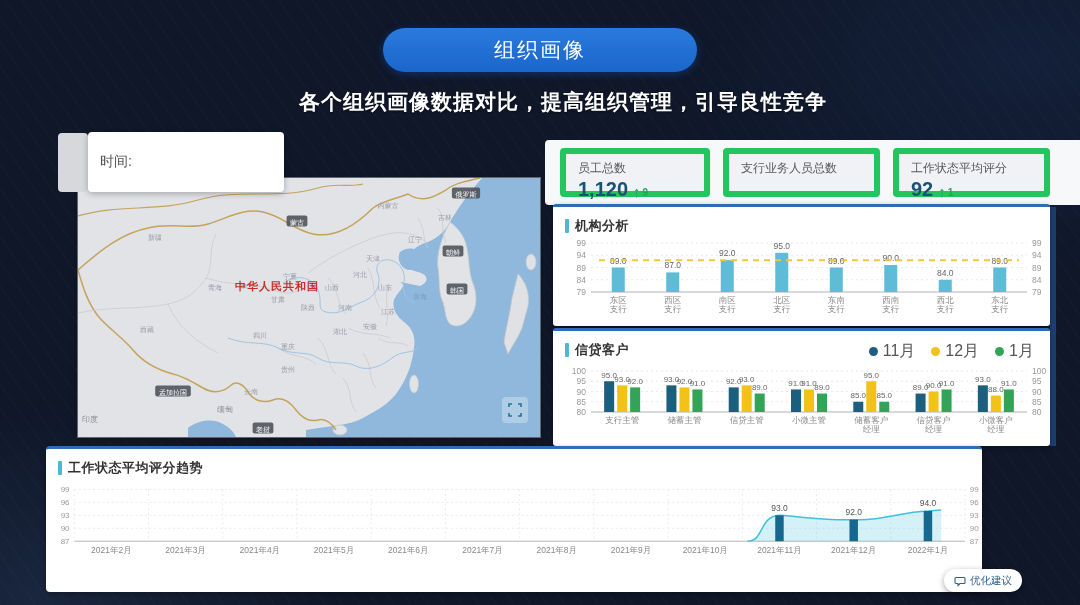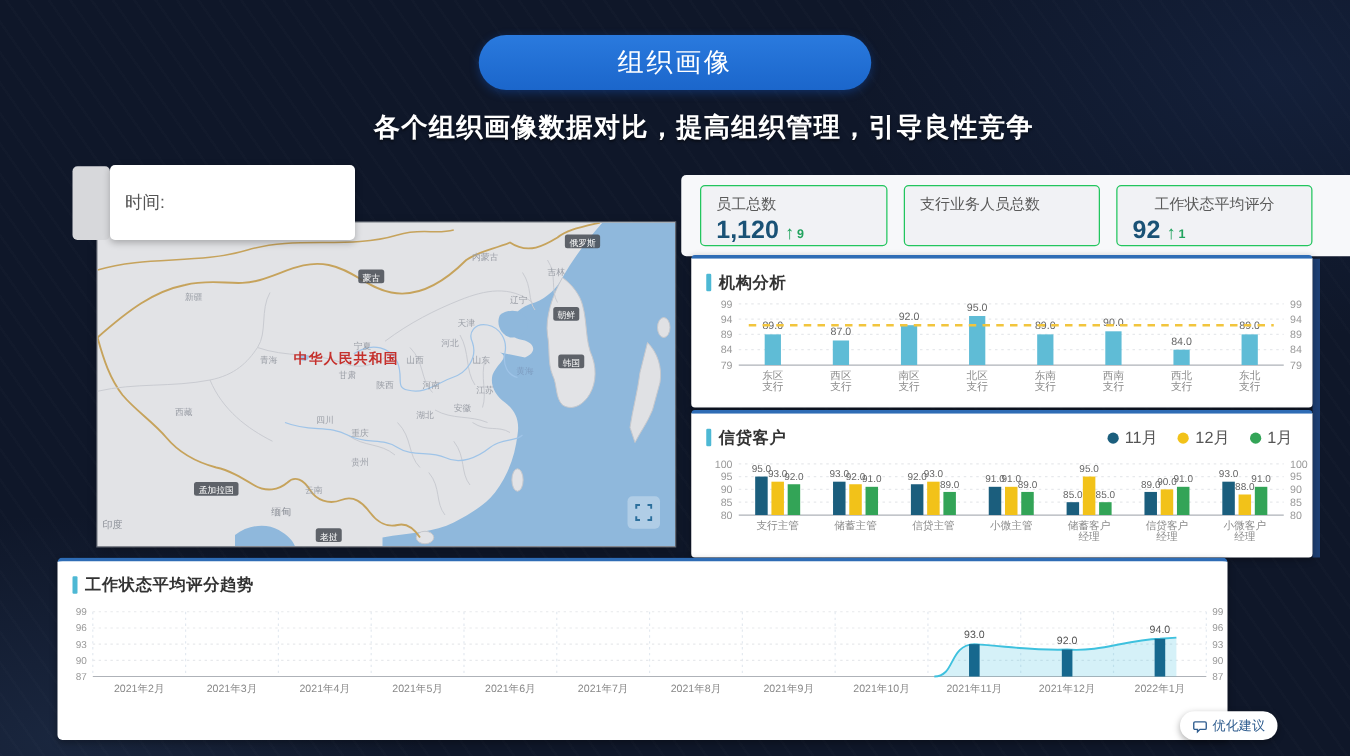--- a/index.html
+++ b/index.html
@@ -39,24 +39,24 @@
 
   .map-panel{ left:78px; top:178px; width:462px; height:259px; background:#e2e3e6;
     z-index:1; box-shadow:0 0 0 1px rgba(255,255,255,.35), 0 2px 8px rgba(0,0,0,.3); overflow:hidden;}
   .map-panel svg{ display:block; }
   .fullscreen-btn{ right:12px; bottom:14px; width:26px; height:26px; border-radius:4px;
     background:rgba(255,255,255,.3); display:flex; align-items:center; justify-content:center; cursor:pointer;}
 
   
   .kpi-panel{ left:545px; top:140px; width:535px; height:65px; background:#f7f8fa;
     border-radius:4px 0 0 4px; display:flex; gap:13px; padding:8px 0 8px 15px; z-index:2;}
-  .kpi-card{ width:150px; height:49px; background:#f1f2f5; border:1px solid #22c55e;
+  .kpi-card{ width:150px; height:49px; background:#f1f2f5; border:6px solid #22c55e;
     border-radius:4px; padding:6px 12px 0;}
   .kpi-card:nth-child(2){ width:157px;}
-  .kpi-card:nth-child(3){ width:157px;text-align:center;}
+  .kpi-card:nth-child(3){ width:157px;}
   .kpi-label{ font-size:12px; color:#5a5a5a;}
   .kpi-value-row{ display:flex; align-items:flex-end; gap:5px; margin-top:2px;}
   .kpi-value{ font-size:20px; font-weight:bold; color:#1a5276; line-height:1;}
   .kpi-arrow{ color:#21a35e; font-weight:bold; font-size:15px; line-height:1;}
   .kpi-delta{ color:#21a35e; font-weight:bold; font-size:10px; line-height:1; margin-left:-3px; margin-bottom:1px;}
 
   
   .panel{ background:#fff; border-radius:3px; z-index:2; border-top:3px solid #2e6cb5;
     box-shadow:0 2px 6px rgba(0,0,0,.3);}
   .inst-panel{ left:553px; top:204px; width:497px; height:122px;}
@@ -65,21 +65,21 @@
   .right-strip{ left:1050px; top:207px; width:6px; height:239px; background:#1d3f74; z-index:1;}
 
   .panel-title{ position:absolute; left:12px; top:10px; display:flex; align-items:center; gap:6px;}
   .panel-title .bar{ width:4px; height:14px; background:#4db8d4; border-radius:1px;}
   .panel-title .txt{ font-size:13px; font-weight:bold; color:#333; letter-spacing:.5px;}
 
   .chart-svg{ position:absolute; inset:0; width:100%; height:100%;}
   .legend{ position:absolute; top:10px; right:16px; display:flex; gap:16px; align-items:center; z-index:3;}
   .legend-item{ display:flex; align-items:center; gap:5px;}
   .legend-dot{ width:9px; height:9px; border-radius:50%;}
-  .legend-txt{ font-size:13px; color:#555;}
+  .legend-txt{ font-size:16px; color:#555;}
 
   
   .suggest-btn{ left:944px; top:569px; height:23px; padding:0 10px; background:#fff; border-radius:12px;
     display:flex; align-items:center; gap:4px; box-shadow:0 2px 6px rgba(0,0,0,.35); cursor:pointer; z-index:6;}
   .suggest-txt{ font-size:10.5px; color:#2f5d8f;}
 
   text{ font-family:"Liberation Sans","DejaVu Sans",sans-serif; }
 </style>
 </head>
 <body>

